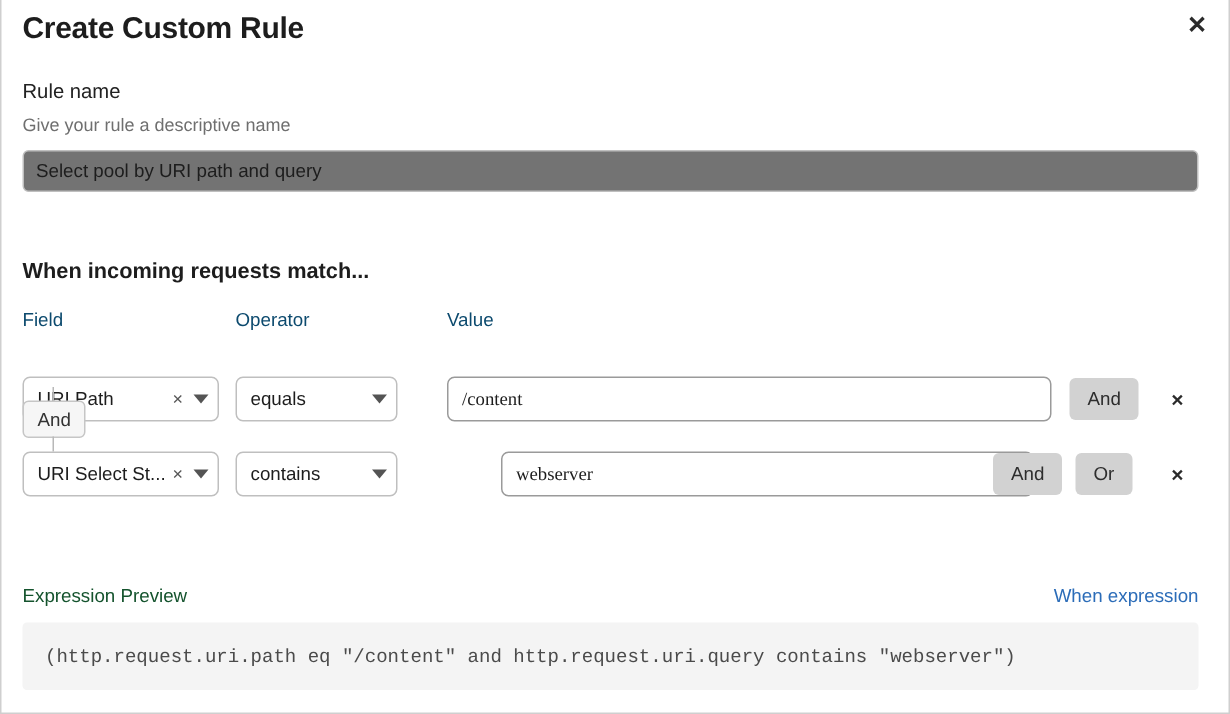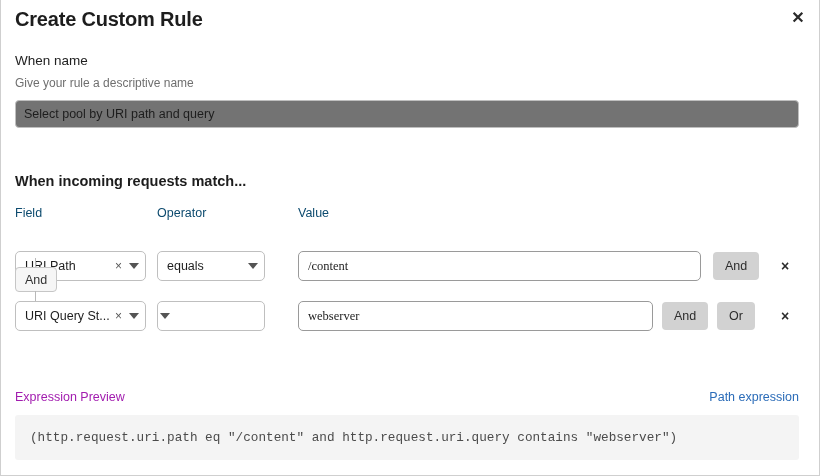--- a/index.html
+++ b/index.html
@@ -139,21 +139,21 @@
     border: 1px solid #9a9a9a;
     border-radius: 5px;
     background: #fff;
     font-family: Liberation Serif, serif;
     font-size: 12.5px;
     color: #1d1d1d;
     padding: 0 9px;
     outline: none;
   }
   .value-input.w1 { width: 403px; }
-  .value-input.w2 { width: 355px; }
+  .value-input.w2 { width: 355px; margin-left: 36px; }
 
   .logic-btn {
     position: absolute;
     height: 28px;
     top: 1px;
     background: #d2d2d2;
     border: none;
     border-radius: 4px;
     font-family: "Liberation Sans", sans-serif;
     font-size: 12.5px;
@@ -194,21 +194,21 @@
     font-size: 12.5px;
     color: #333;
     cursor: pointer;
   }
 
   
   .expr-label {
     position: absolute;
     left: 14px; top: 390px;
     font-size: 12.5px;
-    color: #a21caf;
+    color: #14532d;
   }
   .edit-expr {
     position: absolute;
     right: 20px; top: 390px;
     font-size: 12.5px;
     color: #2b6cb8;
     text-decoration: none;
     cursor: pointer;
   }
   .expr-box {
@@ -228,21 +228,21 @@
   }
 </style>
 </head>
 <body>
 
 <div id="modal">
 
   <div class="modal-title">Create Custom Rule</div>
   <div class="close-btn">✕</div>
 
-  <div class="section-label" style="top:53px">When name</div>
+  <div class="section-label" style="top:53px">Rule name</div>
   <div class="sub-label" style="top:76px">Give your rule a descriptive name</div>
   <input class="rule-name-input" value="Select pool by URI path and query" placeholder="Rule name" style="">
 
   <div class="match-heading">When incoming requests match...</div>
 
   <div class="col-head field">Field</div>
   <div class="col-head operator">Operator</div>
   <div class="col-head value">Value</div>
 
   <div class="cond-row r1">
@@ -263,36 +263,37 @@
     <button class="logic-btn" style="left:712px">And</button>
     <div class="row-delete" style="left:774px">×</div>
   </div>
 
   <div class="connector-line conn-top"></div>
   <div class="connector-badge">And</div>
   <div class="connector-line conn-bot"></div>
 
   <div class="cond-row r2">
     <div class="select-box field-select">
-      <span class="sel-text">URI Query St...</span>
+      <span class="sel-text">URI Select St...</span>
       <span class="clear-x">×</span>
       <span class="chevron">
           <i></i>
         </span>
     </div>
     <div class="select-box op-select">
+      <span class="sel-text">contains</span>
       <span class="chevron">
           <i></i>
         </span>
     </div>
     <input class="value-input w2" value="webserver" style="">
     <button class="logic-btn" style="left:661px">And</button>
     <button class="logic-btn" style="left:716px">Or</button>
     <div class="row-delete" style="left:774px">×</div>
   </div>
 
   <div class="expr-label">Expression Preview</div>
-  <a class="edit-expr">Path expression</a>
+  <a class="edit-expr">When expression</a>
   <div class="expr-box">
     <span class="expr-text">(http.request.uri.path eq "/content" and http.request.uri.query contains "webserver")</span>
   </div>
 
 </div>
 
 </body></html>

